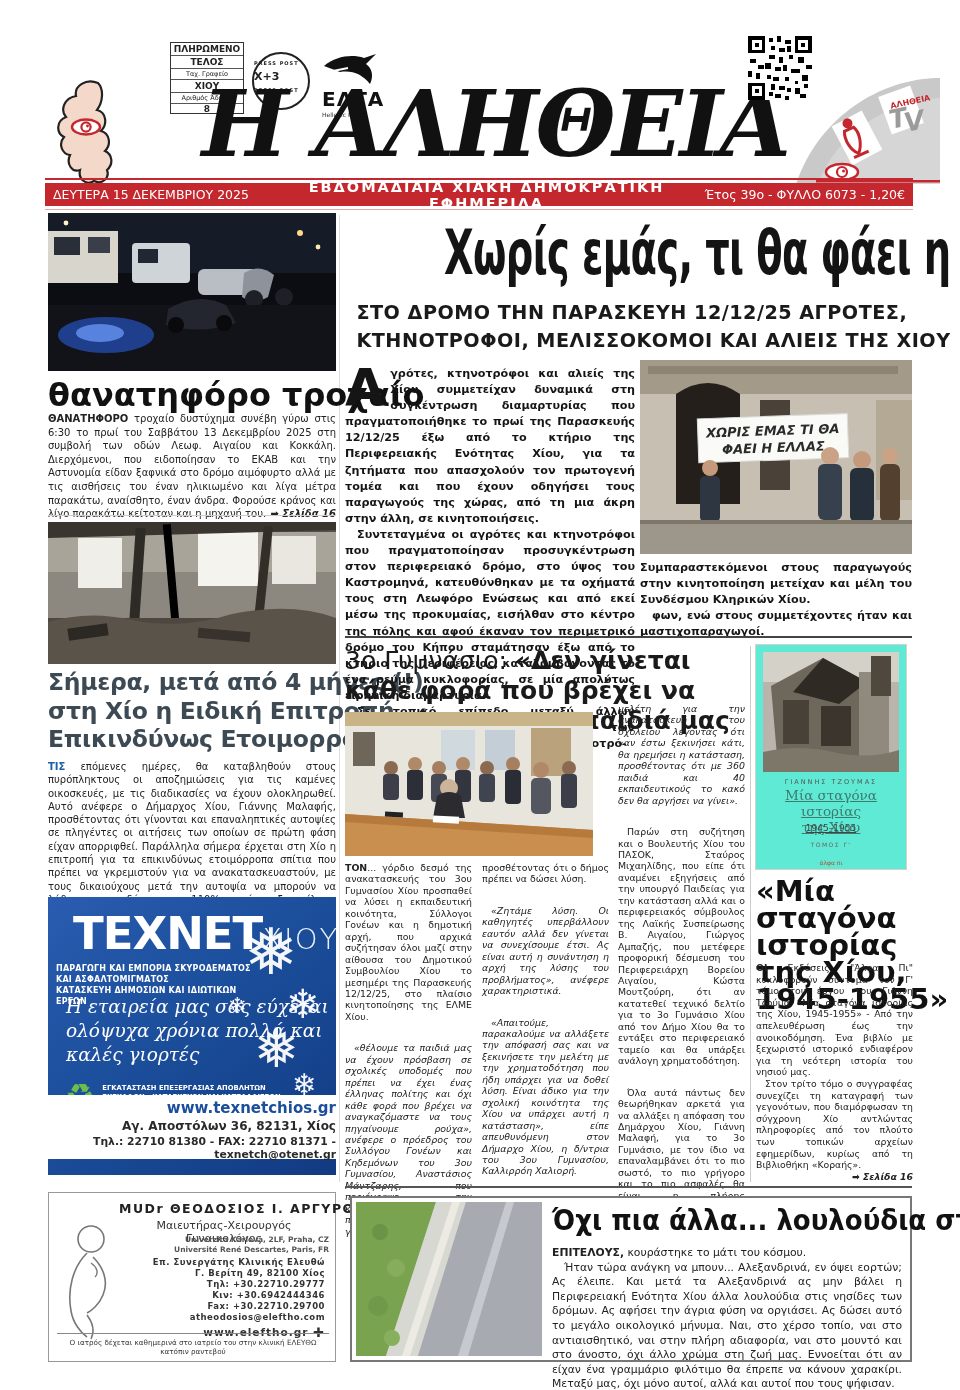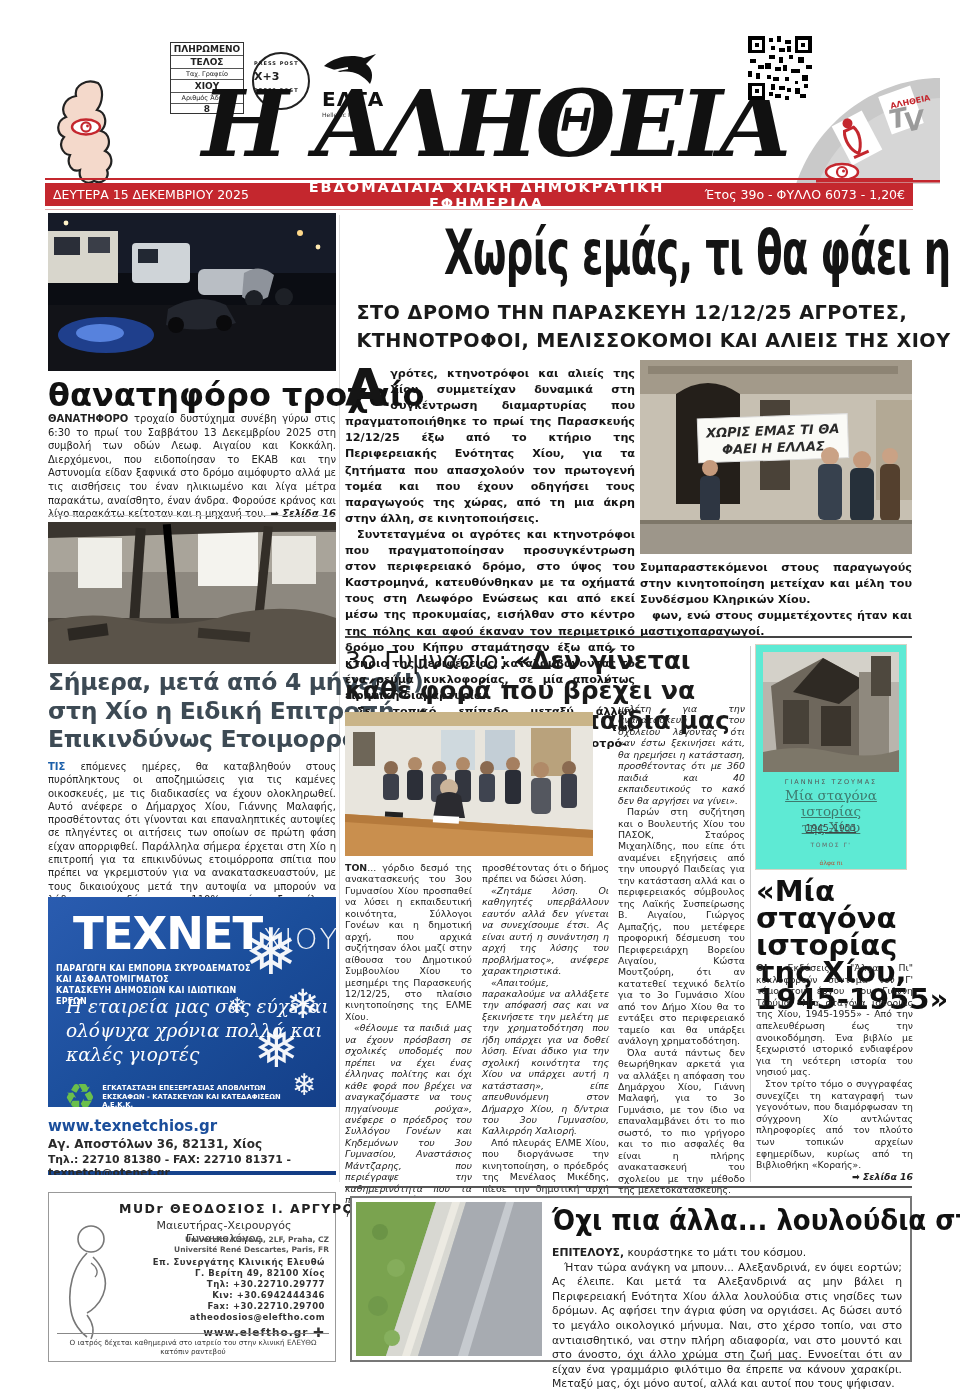--- a/index.html
+++ b/index.html
@@ -59,21 +59,21 @@
   .tx-brand .b1{ font-size:45px; font-weight:bold; letter-spacing:-1px; }
   .tx-brand .b2{ font-size:29px; font-weight:300; opacity:.92; letter-spacing:2px; }
   .tx-tag{ position:absolute; left:8px; top:66px; width:210px; color:#fff; font-size:8px; font-weight:bold;
     line-height:11px; letter-spacing:.2px; }
   .tx-wish{ position:absolute; left:18px; top:98px; color:#fdfdfd; font-family:"DejaVu Serif","Liberation Serif",serif;
     font-style:italic; font-size:18.5px; line-height:24px; white-space:pre-line; }
   .tx-rec{ position:absolute; left:16px; top:182px; display:flex; align-items:center; gap:6px; }
   .tx-rec .glyph{ font-size:36px; color:#6abf4b; line-height:36px; }
   .tx-rec .txt{ color:#fff; font-size:6.8px; font-weight:bold; line-height:8.5px; white-space:pre-line; }
   .tx-flakes span{ position:absolute; color:#ffffff; opacity:.95; }
-  .tx-strip{ position:absolute; left:0; bottom:4px; width:100%; height:64px; background:#fff; text-align:left; padding-top:10px; }
+  .tx-strip{ position:absolute; left:0; bottom:16px; width:100%; height:64px; background:#fff; text-align:right; padding-top:4px; }
   .tx-web{ color:#1b4e9b; font-weight:bold; font-size:15px; }
   .tx-addr{ color:#2a2a2a; font-weight:bold; font-size:12px; margin-top:2px; }
   .tx-contact{ color:#2a2a2a; font-weight:bold; font-size:10.8px; margin-top:2px; }
 
   
   .doc{ position:absolute; left:48px; top:1192px; width:288px; height:170px; border:1px solid #999; background:#fff; }
   .doc-name{ position:absolute; left:70px; top:8px; width:210px; text-align:center; font-size:12.5px;
     font-weight:bold; letter-spacing:1.5px; color:#222; white-space:nowrap; }
   .doc-spec{ position:absolute; left:70px; top:26px; width:210px; text-align:center; font-size:11px; color:#333; }
   .doc-unis{ position:absolute; left:70px; top:42px; width:210px; text-align:right; font-size:7.5px;
@@ -99,21 +99,21 @@
     font-weight:bold; color:#151515; text-align:justify; }
   .lead-cont p+p{ text-indent:12px; }
 
   .mid-divider{ position:absolute; left:345px; top:636px; width:567px; height:2px; background:#444; }
 
   
   .gym-h{ position:absolute; left:345px; top:646px; width:410px; font-size:25px; line-height:30px; color:#1a1a1a; }
   .gym-h .pre{ font-weight:400; }
   .gym-h .q{ font-weight:bold; }
   .gym-col{ position:absolute; width:127px; font-size:9.4px; line-height:11.45px; color:#222; text-align:justify; }
-  .gym-col p+p{ text-indent:9px; }
+  .gym-col p+p{ text-indent:9px;margin-top:20px; }
   .gym-col .it{ font-style:italic; }
   .vline1{ position:absolute; left:339px; top:215px; width:1px; height:967px; background:#ddd; }
   .vline2{ position:absolute; left:750px; top:646px; width:1px; height:536px; background:#ccc; }
   .hline-cols{ position:absolute; left:345px; top:1186px; width:567px; height:2px; background:#555; }
   .hline-acc{ position:absolute; left:48px; top:515px; width:288px; height:1px; background:#ccc; }
 
   
   .bookcover{ position:absolute; left:756px; top:645px; width:150px; height:224px; background:#5eead4;
     box-shadow:0 0 0 1px #d8d2c4; }
   .bc-photo{ position:absolute; left:7px; top:7px; width:136px; height:120px; overflow:hidden; }

